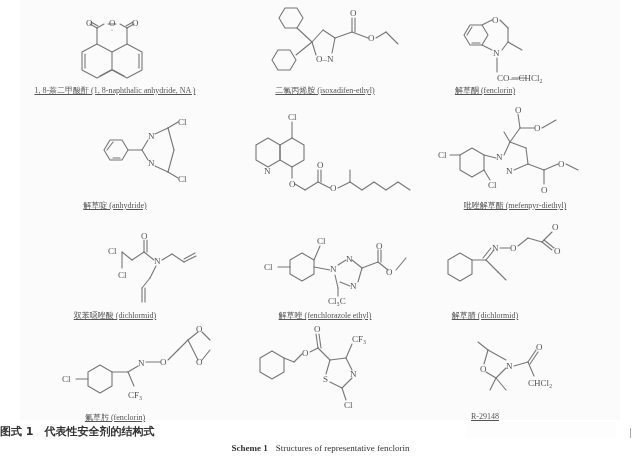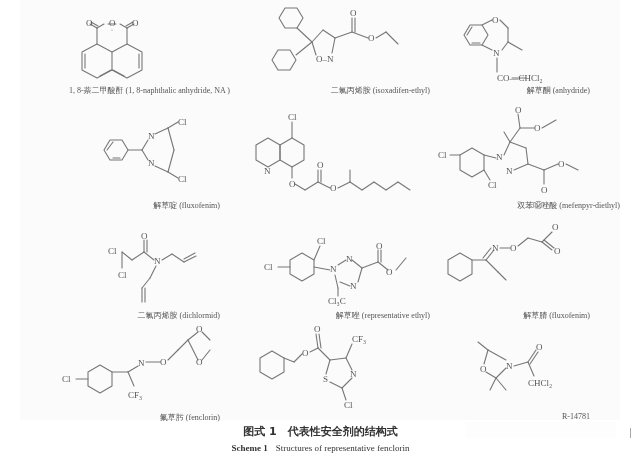--- a/index.html
+++ b/index.html
@@ -1,24 +1,24 @@
 <!DOCTYPE html>
 <html><head>
 <meta charset="utf-8">
 <style>
   html, body { margin:0; padding:0; background:#ffffff; }
   body { width:641px; height:461px; position:relative; overflow:hidden;
          font-family:"Liberation Serif","DejaVu Serif",serif; color:#333; }
   .page-bg { position:absolute; left:20px; top:0; width:600px; height:420px; background:#fbfbfb; }
   .cell { position:absolute; width:210px; }
   .cell svg { position:absolute; left:0; top:0; overflow:visible; }
-  .cap { position:absolute; width:210px; left:0; text-align:right; font-size:8px; color:#555; white-space:nowrap; }
+  .cap { position:absolute; width:210px; left:0; text-align:center; font-size:8px; color:#555; white-space:nowrap;text-decoration:underline; }
   svg .b { stroke:#777; stroke-width:1.1; fill:none; stroke-linecap:round; stroke-linejoin:round; }
   svg text { font-family:"Liberation Serif","DejaVu Serif",serif; font-size:9px; fill:#555; }
-  .title-cn { position:absolute; left:0; width:641px; top:424px; text-align:center; font-family:"DejaVu Sans",sans-serif; font-weight:bold; font-size:11px; color:#333; }
+  .title-cn { position:absolute; left:0; width:641px; top:424px; text-align:left; font-family:"DejaVu Sans",sans-serif; font-weight:bold; font-size:11px; color:#333; }
   .title-en { position:absolute; left:0; width:641px; top:443px; text-align:center; font-size:9px; color:#333; }
   .title-en b { font-weight:bold; margin-right:8px;text-align:center; }
   .deco { position:absolute; left:466px; top:422px; width:150px; height:16px; background:#fdfdfd; }
   .tick { position:absolute; left:630px; top:428px; width:1px; height:10px; background:#aaa; }
 </style>
 </head>
 <body>
 
 <div class="page-bg"></div>
 
@@ -89,21 +89,21 @@
       <line x1="78" y1="42" x2="92" y2="50"></line>
       <line x1="78" y1="42" x2="72" y2="50"></line>
       <line x1="52" y1="45" x2="62" y2="50"></line>
       <line x1="67" y1="58" x2="67" y2="72"></line>
       <line x1="82" y1="78" x2="96" y2="78"></line>
     </g>
     <text x="62" y="23">O</text>
     <text x="63" y="56">N</text>
     <text x="67" y="81">CO—CHCl₂</text>
   </svg>
-  <div class="cap" style="top:85px;left:-50px">解草酮 (anhydride)</div>
+  <div class="cap" style="top:85px;left:-50px">解草酮 (fenclorin)</div>
 </div>
 
 <div class="cell" style="left:10px;top:100px;height:110px">
   <svg width="210" height="100">
     <g class="b">
       <polygon points="100,40 112,40 118,50 112,60 100,60 94,50"></polygon>
       <line x1="103" y1="42" x2="97" y2="50"></line>
         <line x1="103" y1="58" x2="110" y2="58"></line>
       <line x1="118" y1="50" x2="132" y2="50"></line>
       <polygon points="132,50 140,36 156,36 164,50 156,64 140,64" stroke="none"></polygon>
@@ -114,21 +114,21 @@
       <line x1="158" y1="72" x2="145" y2="66"></line>
       <line x1="132" y1="50" x2="138" y2="60"></line>
       <line x1="158" y1="28" x2="168" y2="22"></line>
       <line x1="158" y1="72" x2="168" y2="78"></line>
     </g>
     <text x="138" y="39">N</text>
     <text x="138" y="66">N</text>
     <text x="168" y="25">Cl</text>
     <text x="168" y="82">Cl</text>
   </svg>
-  <div class="cap" style="top:100px">解草啶 (fluxofenim)</div>
+  <div class="cap" style="top:100px">解草啶 (anhydride)</div>
 </div>
 
 <div class="cell" style="left:220px;top:100px;height:110px">
   <svg width="210" height="100">
     <g class="b">
       <polygon points="36,45 48,38 60,45 60,60 48,67 36,60"></polygon>
       <polygon points="60,45 72,38 84,45 84,60 72,67 60,60"></polygon>
       <line x1="72" y1="38" x2="72" y2="22"></line>
       <line x1="72" y1="67" x2="72" y2="78"></line>
       <line x1="75" y1="84" x2="85" y2="90"></line>
@@ -175,21 +175,21 @@
     </g>
     <text x="8" y="58">Cl</text>
     <text x="58" y="88">Cl</text>
     <text x="66" y="60">N</text>
     <text x="76" y="74">N</text>
     <text x="85" y="13">O</text>
     <text x="104" y="31">O</text>
     <text x="128" y="67">O</text>
     <text x="111" y="93">O</text>
   </svg>
-  <div class="cap" style="top:100px;left:-20px">双苯噁唑酸 (mefenpyr-diethyl)</div>
+  <div class="cap" style="top:100px;left:-20px">吡唑解草酯 (mefenpyr-diethyl)</div>
 </div>
 
 <div class="cell" style="left:10px;top:210px;height:110px">
   <svg width="210" height="100">
     <g class="b">
       <line x1="112" y1="42" x2="122" y2="50"></line>
       <line x1="112" y1="42" x2="112" y2="58"></line>
       <line x1="122" y1="50" x2="134" y2="42"></line>
       <line x1="134" y1="42" x2="134" y2="30"></line>
         <line x1="137" y1="42" x2="137" y2="30"></line>
@@ -201,21 +201,21 @@
       <line x1="146" y1="56" x2="140" y2="68"></line>
       <line x1="140" y1="68" x2="132" y2="78"></line>
       <line x1="132" y1="78" x2="132" y2="92"></line>
         <line x1="135" y1="78" x2="135" y2="92"></line>
     </g>
     <text x="98" y="44">Cl</text>
     <text x="108" y="68">Cl</text>
     <text x="131" y="29">O</text>
     <text x="144" y="54">N</text>
   </svg>
-  <div class="cap" style="top:100px">二氯丙烯胺 (dichlormid)</div>
+  <div class="cap" style="top:100px">双苯噁唑酸 (dichlormid)</div>
 </div>
 
 <div class="cell" style="left:220px;top:210px;height:110px">
   <svg width="210" height="100">
     <g class="b">
       <polygon points="70,50 82,43 94,50 94,64 82,71 70,64"></polygon>
       <line x1="58" y1="57" x2="70" y2="57"></line>
       <line x1="94" y1="50" x2="100" y2="36"></line>
       <line x1="94" y1="57" x2="110" y2="60"></line>
       <line x1="118" y1="55" x2="126" y2="50"></line>
@@ -232,21 +232,21 @@
     </g>
     <text x="97" y="34">Cl</text>
     <text x="44" y="60">Cl</text>
     <text x="110" y="62">N</text>
     <text x="126" y="52">N</text>
     <text x="130" y="79">N</text>
     <text x="156" y="39">O</text>
     <text x="166" y="65">O</text>
     <text x="108" y="94">Cl₃C</text>
   </svg>
-  <div class="cap" style="top:100px">解草唑 (representative ethyl)</div>
+  <div class="cap" style="top:100px">解草唑 (fenchlorazole ethyl)</div>
 </div>
 
 <div class="cell" style="left:430px;top:210px;height:110px">
   <svg width="210" height="100">
     <g class="b">
       <polygon points="18,50 30,43 42,50 42,64 30,71 18,64"></polygon>
       <line x1="42" y1="50" x2="56" y2="50"></line>
       <line x1="56" y1="50" x2="64" y2="40"></line>
         <line x1="53" y1="48" x2="61" y2="38"></line>
       <line x1="70" y1="38" x2="80" y2="38"></line>
@@ -256,21 +256,21 @@
       <line x1="112" y1="32" x2="122" y2="40"></line>
         <line x1="114" y1="30" x2="124" y2="38"></line>
       <line x1="56" y1="50" x2="68" y2="62"></line>
       <line x1="68" y1="62" x2="76" y2="70"></line>
     </g>
     <text x="62" y="41">N</text>
     <text x="80" y="41">O</text>
     <text x="122" y="20">O</text>
     <text x="124" y="44">O</text>
   </svg>
-  <div class="cap" style="top:100px;left:-50px">解草腈 (fluxofenim)</div>
+  <div class="cap" style="top:100px;left:-50px">解草腈 (dichlormid)</div>
 </div>
 
 <div class="cell" style="left:10px;top:320px;height:100px">
   <svg width="210" height="100">
     <g class="b">
       <polygon points="78,52 90,45 102,52 102,66 90,73 78,66"></polygon>
       <line x1="66" y1="59" x2="78" y2="59"></line>
       <line x1="102" y1="52" x2="118" y2="52"></line>
       <line x1="118" y1="52" x2="128" y2="46"></line>
       <line x1="118" y1="52" x2="124" y2="66"></line>
@@ -332,20 +332,20 @@
       <line x1="84" y1="46" x2="98" y2="42"></line>
       <line x1="98" y1="42" x2="106" y2="30"></line>
         <line x1="100" y1="44" x2="108" y2="32"></line>
       <line x1="98" y1="42" x2="104" y2="56"></line>
     </g>
     <text x="50" y="52">O</text>
     <text x="76" y="49">N</text>
     <text x="106" y="30">O</text>
     <text x="98" y="66">CHCl₂</text>
   </svg>
-  <div class="cap" style="top:92px;left:-50px">R-14781</div>
+  <div class="cap" style="top:92px;left:-50px">R-29148</div>
 </div>
 
 <div class="deco"></div>
 <div class="tick"></div>
 
 <div class="title-cn">图式 1　代表性安全剂的结构式</div>
 <div class="title-en"><b>Scheme 1</b><span>Structures of representative fenclorin</span></div>
 
 </body></html>

